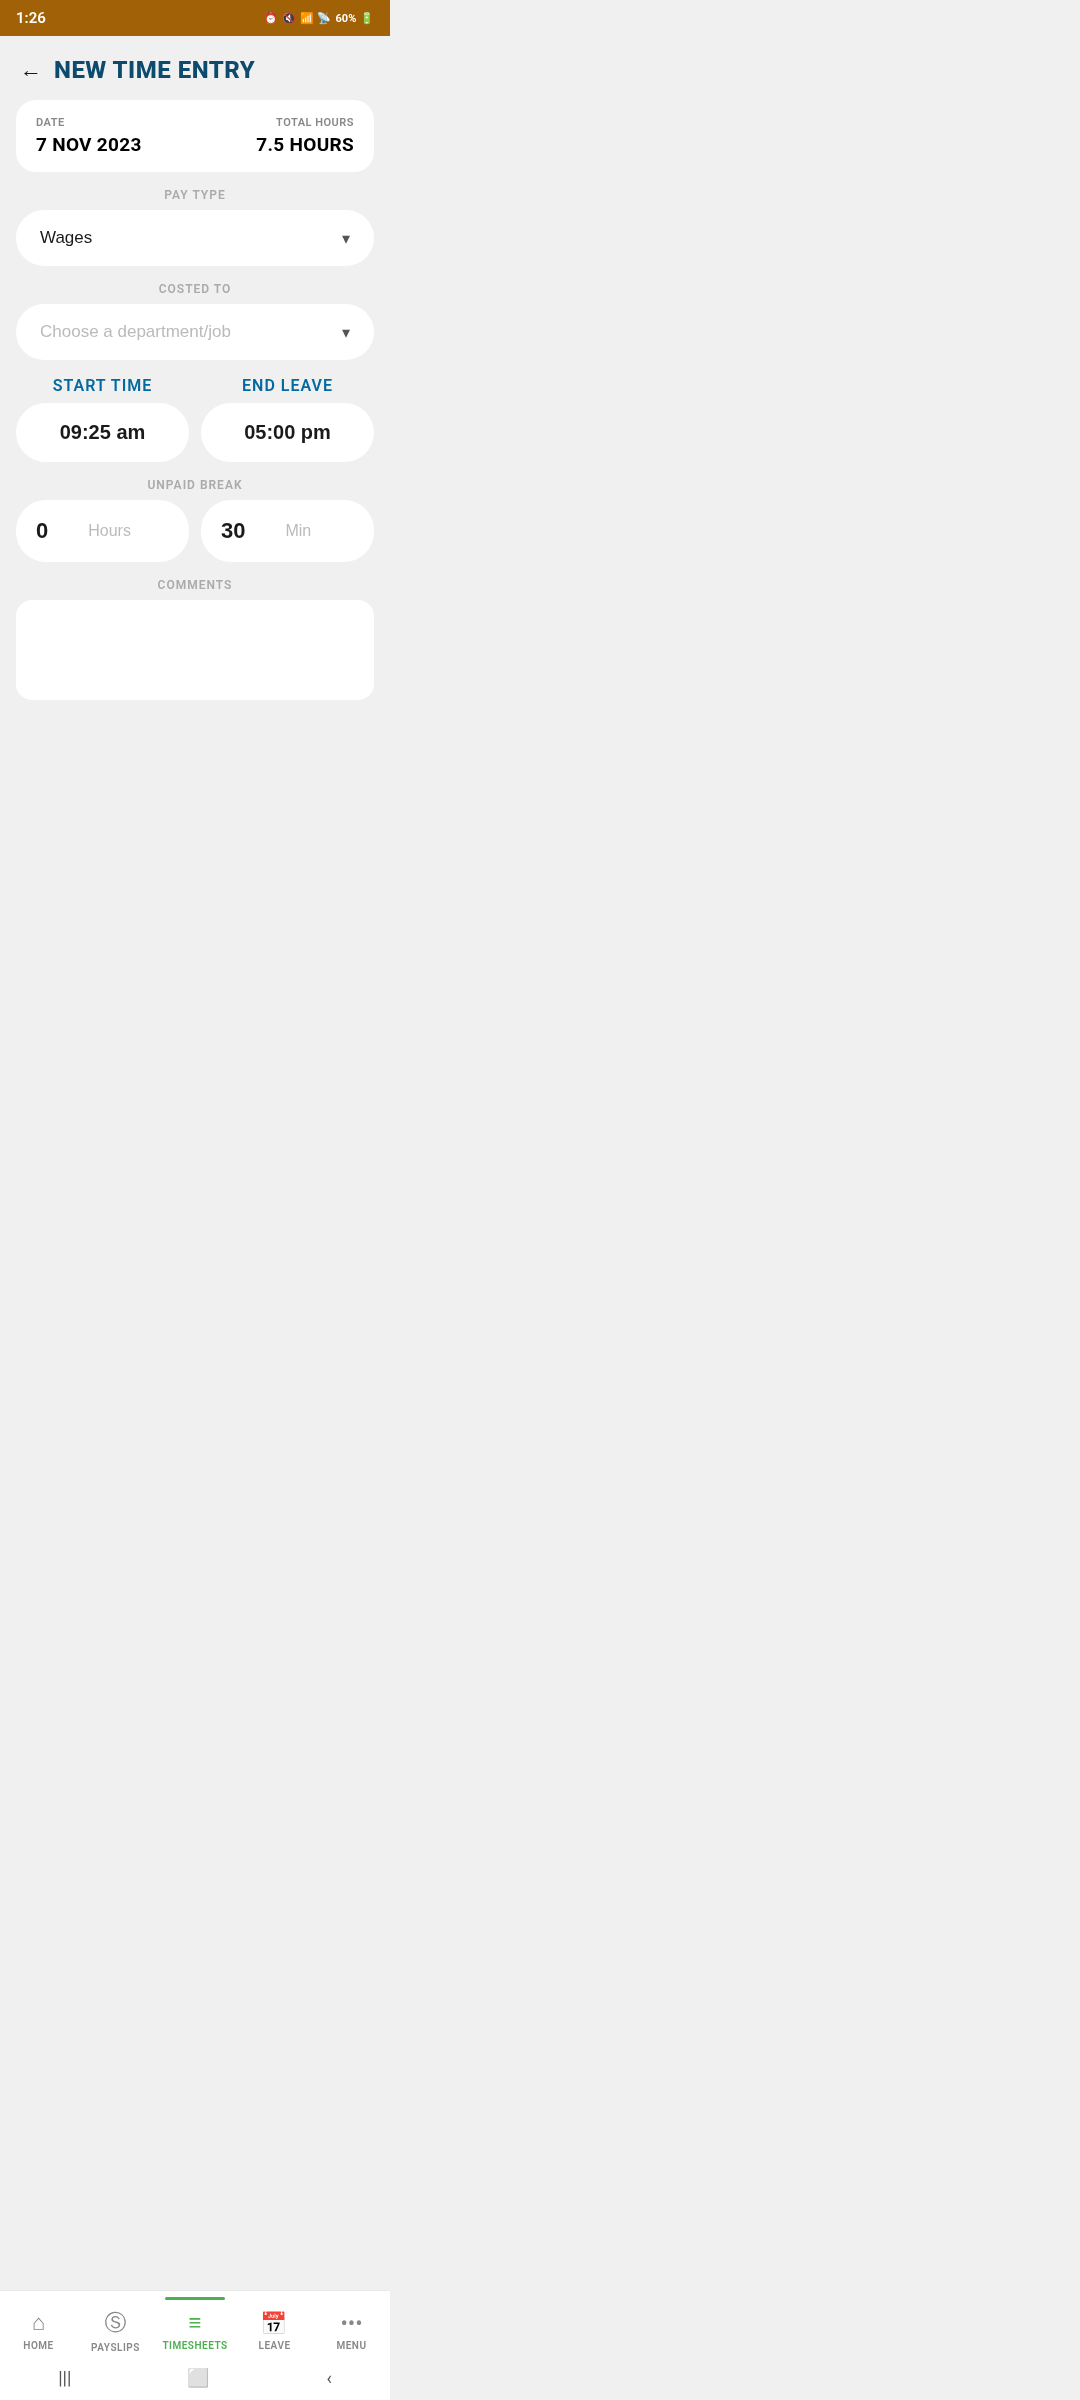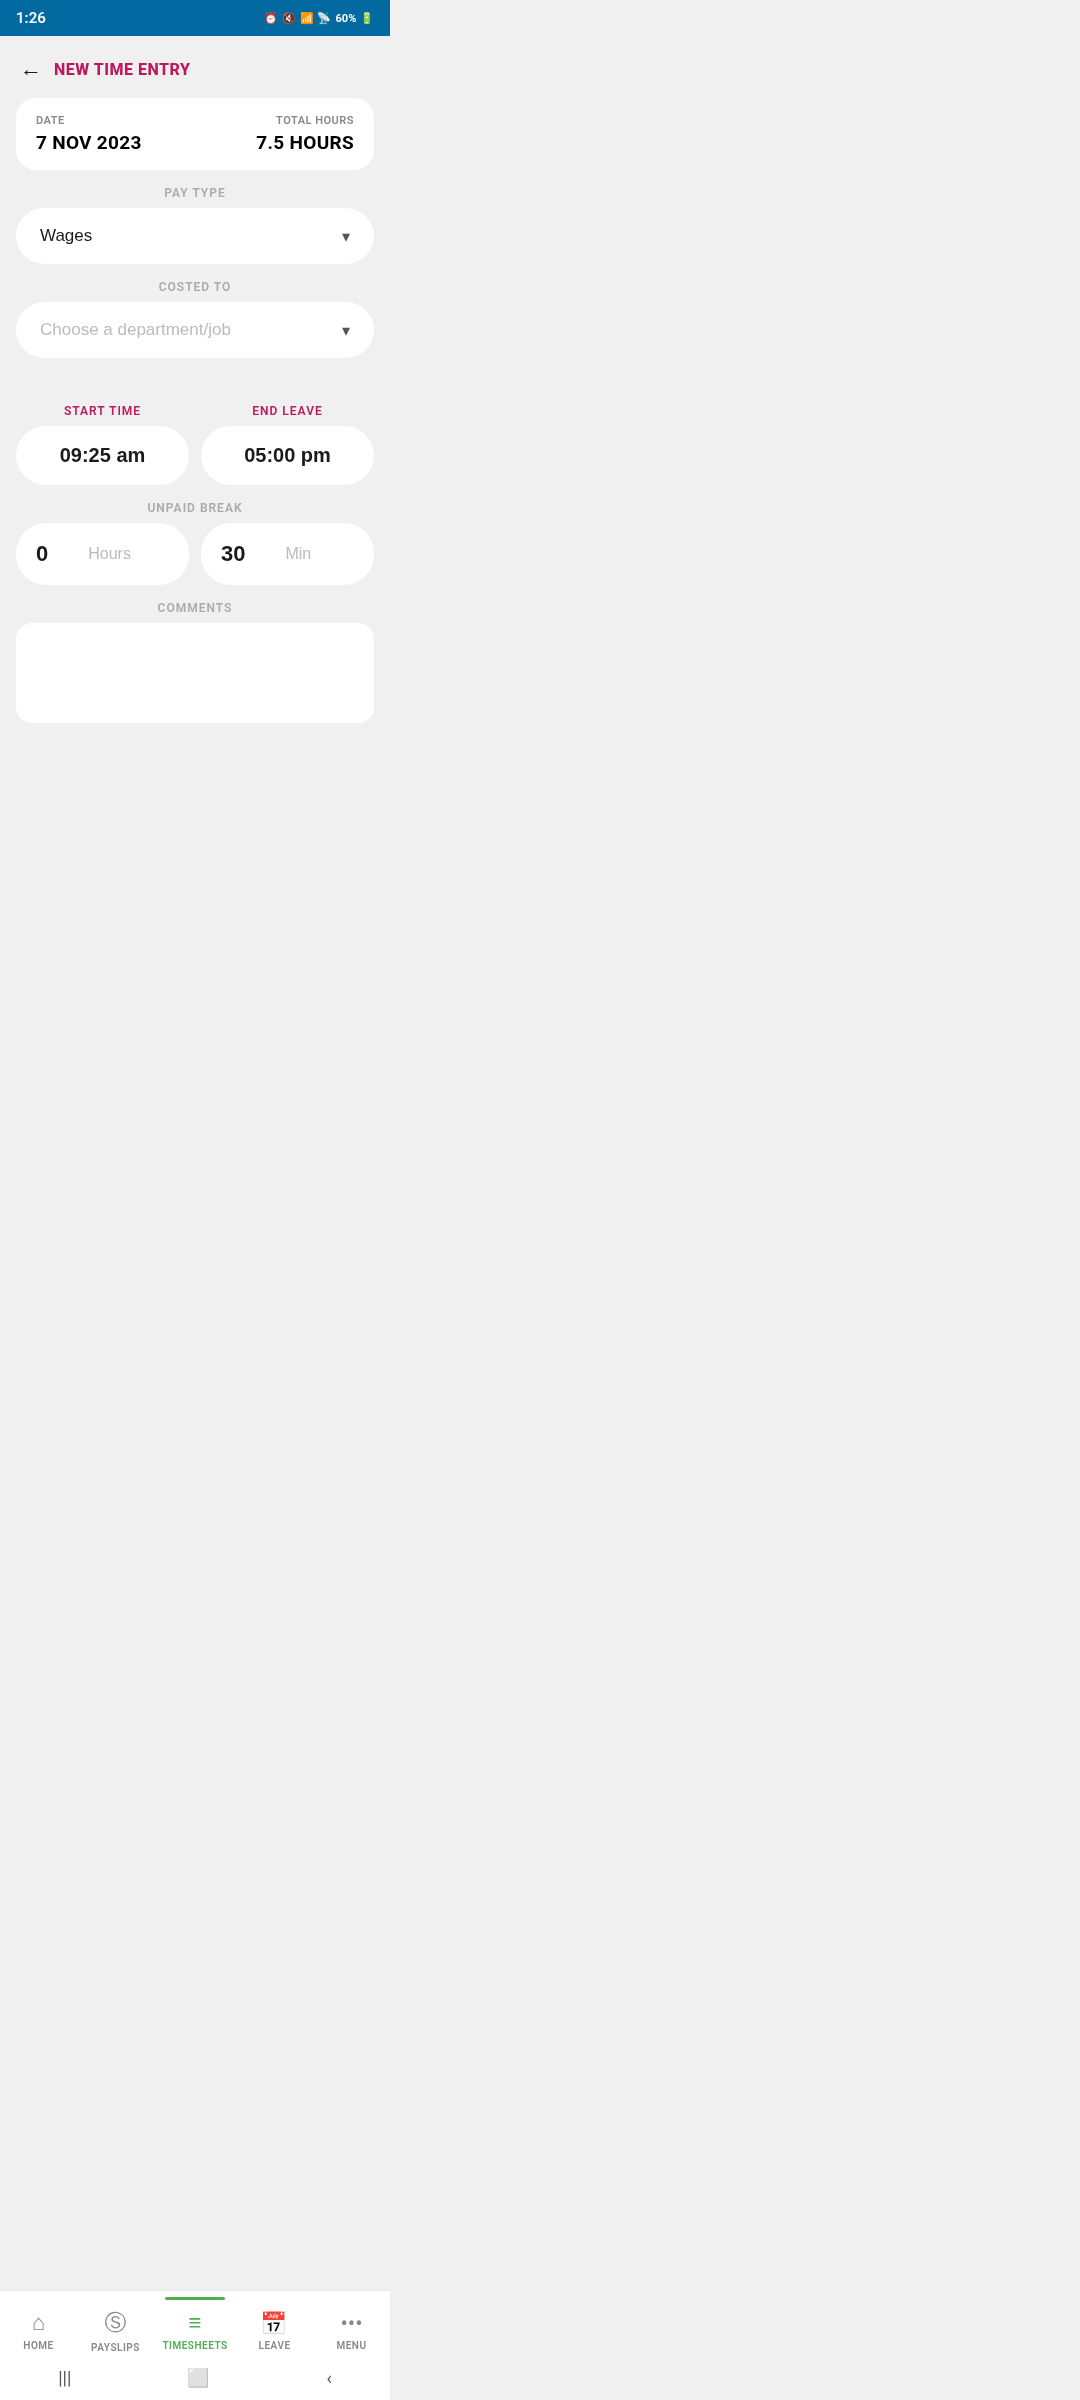--- a/index.html
+++ b/index.html
@@ -13,21 +13,21 @@
       width: 390px;
       min-height: 860px;
       background-color: #f0f0f0;
       font-family: -apple-system, BlinkMacSystemFont, 'Segoe UI', Roboto, sans-serif;
       position: relative;
       overflow-x: hidden;
     }
 
     
     .status-bar {
-      background-color: #0369a1;
+      background-color: #a16207;
       display: flex;
       justify-content: space-between;
       align-items: center;
       padding: 6px 16px;
       height: 36px;
     }
 
     .status-time {
       color: white;
       font-size: 15px;
@@ -57,23 +57,23 @@
       gap: 12px;
     }
 
     .back-icon {
       font-size: 22px;
       color: #1a1a1a;
       cursor: pointer;
     }
 
     .page-title {
-      font-size: 16px;
+      font-size: 24px;
       font-weight: 800;
-      color: #be185d;
+      color: #0c4a6e;
       letter-spacing: 0.5px;
       text-align: center;
     }
 
     
     .main-content {
       padding: 0 16px;
       display: flex;
       flex-direction: column;
       gap: 16px;
@@ -166,25 +166,24 @@
 
     .time-section {
       flex: 1;
       display: flex;
       flex-direction: column;
       gap: 8px;
     }
 
     .time-label {
       text-align: center;
-      font-size: 12px;
+      font-size: 16px;
       font-weight: 600;
-      color: #be185d;
+      color: #0369a1;
       letter-spacing: 1px;
-      margin-top: 30px;
     }
 
     .time-btn {
       background: white;
       border-radius: 30px;
       padding: 18px 12px;
       text-align: center;
       cursor: pointer;
       border: none;
       width: 100%;

